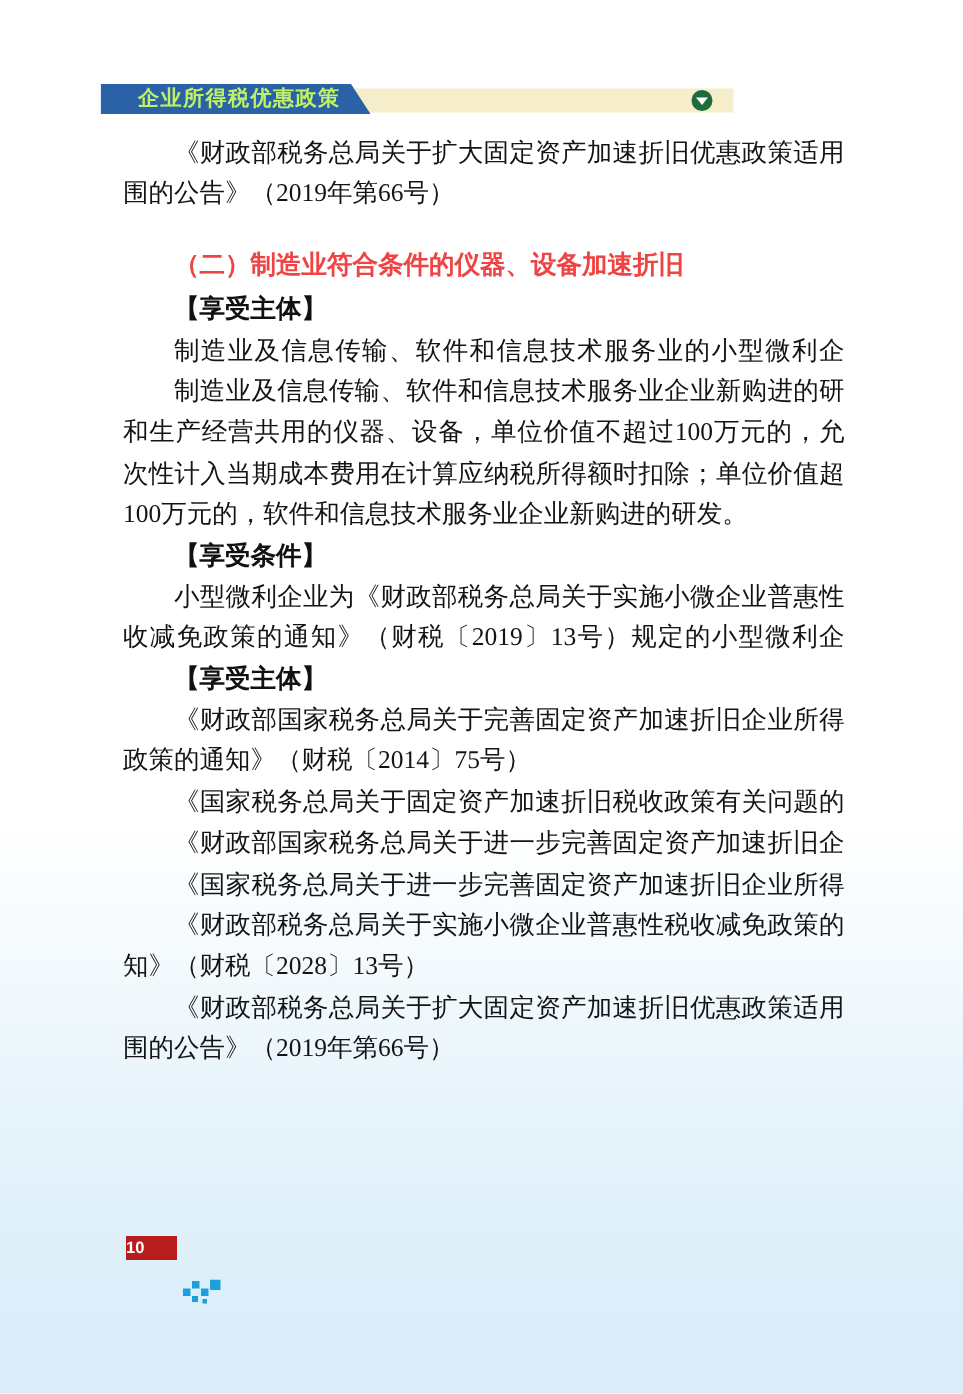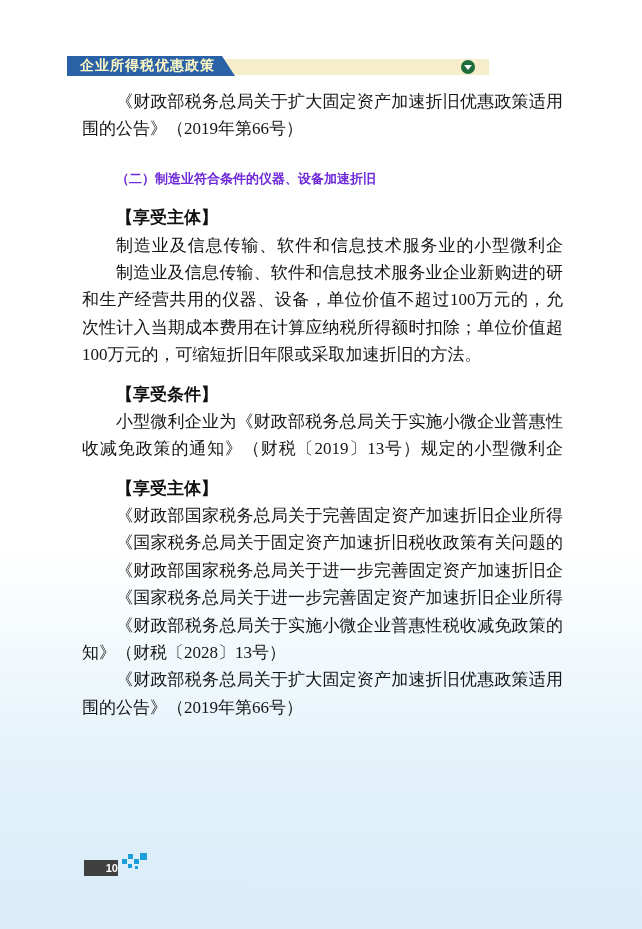--- a/index.html
+++ b/index.html
@@ -15,22 +15,22 @@
     background:#f6eecb;
   }
   .header-tab{
     position:absolute;left:67px;top:56px;height:20px;z-index:2;
     background:#2b61a6;
     padding:0 20px 0 13px;
     clip-path:polygon(0 0,calc(100% - 13px) 0,100% 100%,0 100%);
     display:flex;align-items:center;
   }
   .header-tab-label{
-    color:#fef9c3;font-family:"Liberation Sans","DejaVu Sans",sans-serif;
-    font-weight:bold;font-size:14px;letter-spacing:1px;white-space:nowrap;
+    color:#bef264;font-family:"Liberation Sans","DejaVu Sans",sans-serif;
+    font-weight:bold;font-size:14px;letter-spacing:1px;white-space:nowrap;margin-left:12px;
   }
   .header-dot{
     position:absolute;left:461px;top:60px;width:14px;height:14px;z-index:3;
     background:#1e6b3c;border-radius:50%;
     display:flex;align-items:center;justify-content:center;
   }
   .header-dot .tri{
     width:0;height:0;margin-top:1px;
     border-left:4px solid transparent;border-right:4px solid transparent;
     border-top:5px solid #ffffff;
@@ -44,37 +44,36 @@
     font-size:17px;line-height:27.4px;height:27.4px;overflow:hidden;
   }
   .body-line{
     text-align:justify;text-align-last:justify;
   }
   .body-line.first{text-indent:34px;}
   .body-line.last{text-align-last:left;}
   .gap{height:22px;}
   .section-heading{
     padding-left:34px;
-    font-family:Liberation Sans, sans-serif;
-    font-weight:bold;color:#6d28d9;font-size:13px;line-height:27.4px;height:27.4px;
+    font-family:Liberation Mono, monospace;
+    font-weight:bold;color:#ef4444;font-size:17px;line-height:27.4px;height:27.4px;
     white-space:nowrap;
   }
   .bracket-heading{
     padding-left:34px;
     font-family:"Liberation Sans","DejaVu Sans",sans-serif;
     font-weight:bold;color:#111111;font-size:17px;line-height:27.4px;height:27.4px;
     white-space:nowrap;
-    margin-top:12px;
   }
   
   .page-badge{
-    position:absolute;left:84px;top:860px;width:34px;height:16px;
-    background:#404040;color:#ffffff;
+    position:absolute;left:84px;top:824px;width:34px;height:16px;
+    background:#b91c1c;color:#ffffff;
     font-family:"Liberation Sans","DejaVu Sans",sans-serif;
-    font-size:11px;font-weight:bold;text-align:right;line-height:16px;
+    font-size:11px;font-weight:bold;text-align:left;line-height:16px;
   }
   .pixel-mosaic{position:absolute;left:122px;top:853px;}
 </style>
 </head>
 <body>
 
 <div class="header-strip"></div>
 <div class="header-tab">
   <span class="header-tab-label">企业所得税优惠政策</span>
 </div>
@@ -90,30 +89,31 @@
     <div class="gap"></div>
     <div class="section-heading">（二）制造业符合条件的仪器、设备加速折旧</div>
     <div class="bracket-heading">【享受主体】</div>
     <div class="para">
       <div class="line body-line first last">制造业及信息传输、软件和信息技术服务业的小型微利企业。</div>
     </div>
     <div class="para">
       <div class="line body-line first">制造业及信息传输、软件和信息技术服务业企业新购进的研发</div>
       <div class="line body-line">和生产经营共用的仪器、设备，单位价值不超过100万元的，允许一</div>
       <div class="line body-line">次性计入当期成本费用在计算应纳税所得额时扣除；单位价值超过</div>
-      <div class="line body-line last">100万元的，可缩短折旧年限或采取加速折旧的方法。</div>
+      <div class="line body-line last">100万元的，软件和信息技术服务业企业新购进的研发。</div>
     </div>
     <div class="bracket-heading">【享受条件】</div>
     <div class="para">
       <div class="line body-line first">小型微利企业为《财政部税务总局关于实施小微企业普惠性税</div>
       <div class="line body-line last">收减免政策的通知》（财税〔2019〕13号）规定的小型微利企业。</div>
     </div>
     <div class="bracket-heading">【享受主体】</div>
     <div class="para">
       <div class="line body-line first">《财政部国家税务总局关于完善固定资产加速折旧企业所得税</div>
+      <div class="line body-line last">政策的通知》（财税〔2014〕75号）</div>
     </div>
     <div class="para">
       <div class="line body-line first">《国家税务总局关于固定资产加速折旧税收政策有关问题的公</div>
     </div>
     <div class="para">
       <div class="line body-line first">《财政部国家税务总局关于进一步完善固定资产加速折旧企业</div>
     </div>
     <div class="para">
       <div class="line body-line first">《国家税务总局关于进一步完善固定资产加速折旧企业所得税</div>
     </div>

